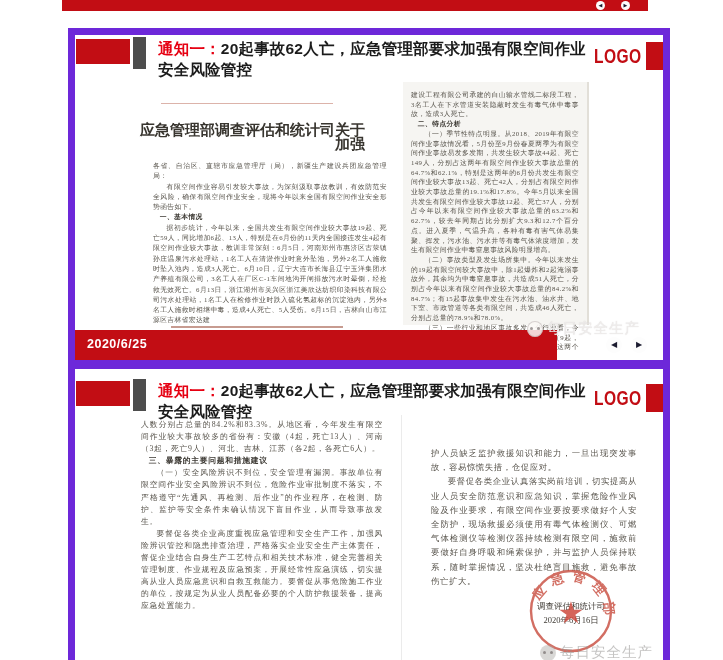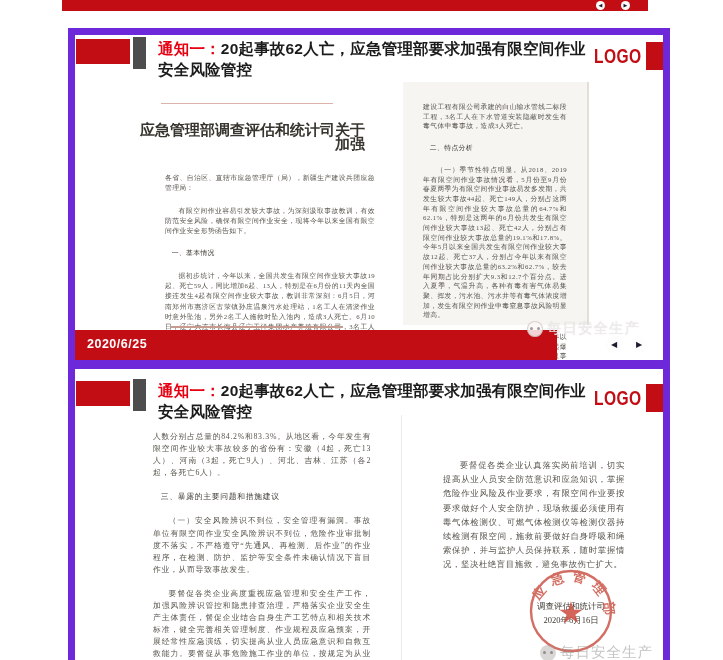--- a/index.html
+++ b/index.html
@@ -16,23 +16,23 @@
   #slide2{top:362px;height:298px;border-bottom:none;}
   
   .hdr-redblock{background:#c20d14;width:54px;height:25px;}
   .hdr-graybar{background:#4d4d4d;width:13px;height:32px;}
   .hdr-title{width:440px;font-size:15.5px;font-weight:bold;line-height:21px;color:#1b1b1b;letter-spacing:.2px;}
   .hdr-title .tag{color:#e60012;}
   .logo{font-size:19px;font-weight:bold;color:#c20d14;letter-spacing:.5px;transform:scale(.82,1.05);transform-origin:left center;}
   .logo-sq{background:#c20d14;width:17px;height:28px;}
   
   .scan{font-family:"Liberation Serif",serif;color:#57534b;text-align:justify;}
-  .scan p{margin:12px;}
+  .scan p{margin:0;}
   .ind{text-indent:2em;}
-  .sec{font-weight:normal;color:#3c3933;text-indent:1em;}
+  .sec{font-weight:bold;color:#3c3933;text-indent:1em;}
   
   .letterhead{width:230px;text-align:center;font-family:"Liberation Serif",serif;font-weight:bold;
               font-size:13.5px;color:#c43a30;letter-spacing:1.5px;white-space:nowrap;}
   .lh-rule{height:1px;background:#dcb3aa;}
   .doc-title{width:226px;text-align:right;font-family:"Liberation Serif",serif;font-weight:bold;
              font-size:15px;line-height:13.5px;color:#38352f;}
   .body-l1{width:234px;font-size:6.8px;line-height:10.3px;letter-spacing:.35px;}
   .bottom-rule{height:2px;background:#c79b90;}
   
   .page-r1{width:186px;height:243px;background:#f6f5f2;border-right:2px solid #e2dfd8;box-sizing:border-box;
@@ -123,20 +123,21 @@
   <div class="abs scan body-l2" style="left:66px;top:50px;">
     <p>人数分别占总量的84.2%和83.3%。从地区看，今年发生有限空间作业较大事故较多的省份有：安徽（4起，死亡13人）、河南（3起，死亡9人）、河北、吉林、江苏（各2起，各死亡6人）。</p>
     <p class="sec">三、暴露的主要问题和措施建议</p>
     <p class="ind">（一）安全风险辨识不到位，安全管理有漏洞。事故单位有限空间作业安全风险辨识不到位，危险作业审批制度不落实，不严格遵守“先通风、再检测、后作业”的作业程序，在检测、防护、监护等安全条件未确认情况下盲目作业，从而导致事故发生。</p>
     <p class="ind">要督促各类企业高度重视应急管理和安全生产工作，加强风险辨识管控和隐患排查治理，严格落实企业安全生产主体责任，督促企业结合自身生产工艺特点和相关技术标准，健全完善相关管理制度、作业规程及应急预案，开展经常性应急演练，切实提高从业人员应急意识和自救互救能力。要督促从事危险施工作业的单位，按规定为从业人员配备必要的个人防护救援装备，提高应急处置能力。</p>
 
   </div>
   <div class="abs divider-v" style="left:326px;top:46px;height:252px;"></div>
 
   <div class="abs scan body-r2" style="left:356px;top:78px;">
+    <p>护人员缺乏监护救援知识和能力，一旦出现突发事故，容易惊慌失措，仓促应对。</p>
     <p class="ind">要督促各类企业认真落实岗前培训，切实提高从业人员安全防范意识和应急知识，掌握危险作业风险及作业要求，有限空间作业要按要求做好个人安全防护，现场救援必须使用有毒气体检测仪、可燃气体检测仪等检测仪器持续检测有限空间，施救前要做好自身呼吸和绳索保护，并与监护人员保持联系，随时掌握情况，坚决杜绝盲目施救，避免事故伤亡扩大。</p>
   </div>
 
   <div class="abs seal-caption" style="left:448px;top:232px;">调查评估和统计司</div>
   <div class="abs seal-caption" style="left:448px;top:246px;">2020年6月16日</div>
   <svg class="abs" style="left:448px;top:194px;opacity:.82;" width="96" height="96" viewBox="0 0 96 96">
     <circle cx="48" cy="48" r="40" fill="none" stroke="#c94f41" stroke-width="2.4"></circle>
     <defs>
         <path id="sealArc" d="M 15 60 A 34 34 0 1 1 81 60" fill="none"></path>
       </defs>

